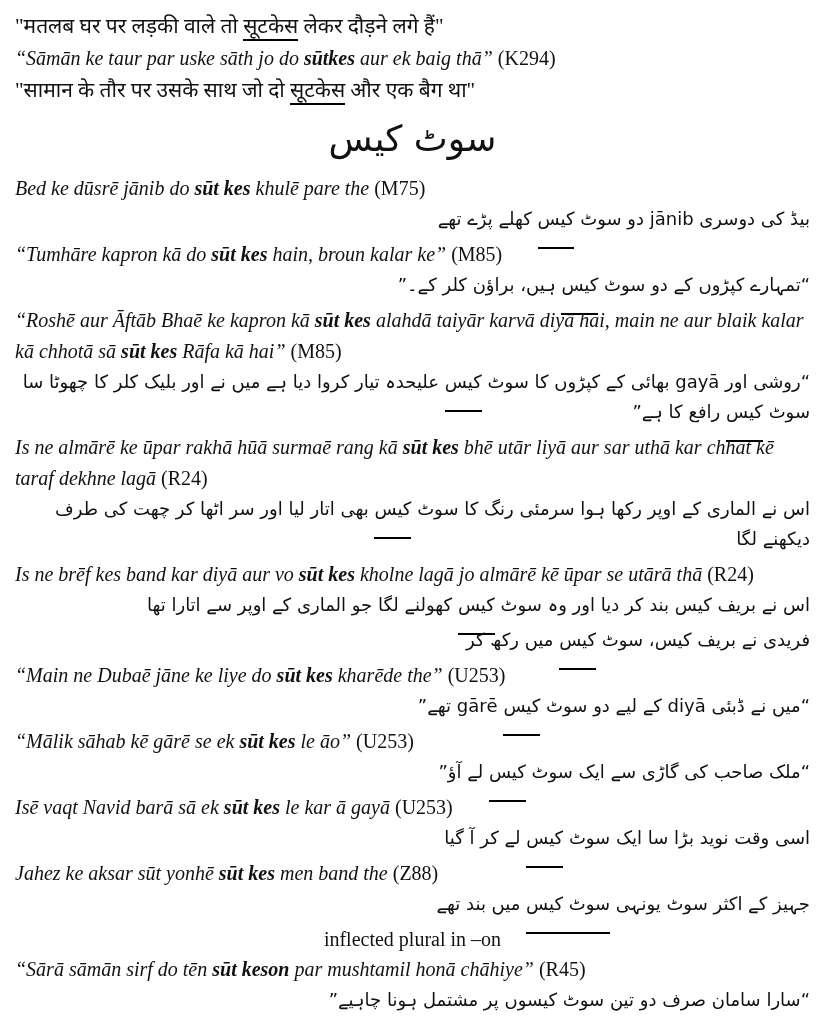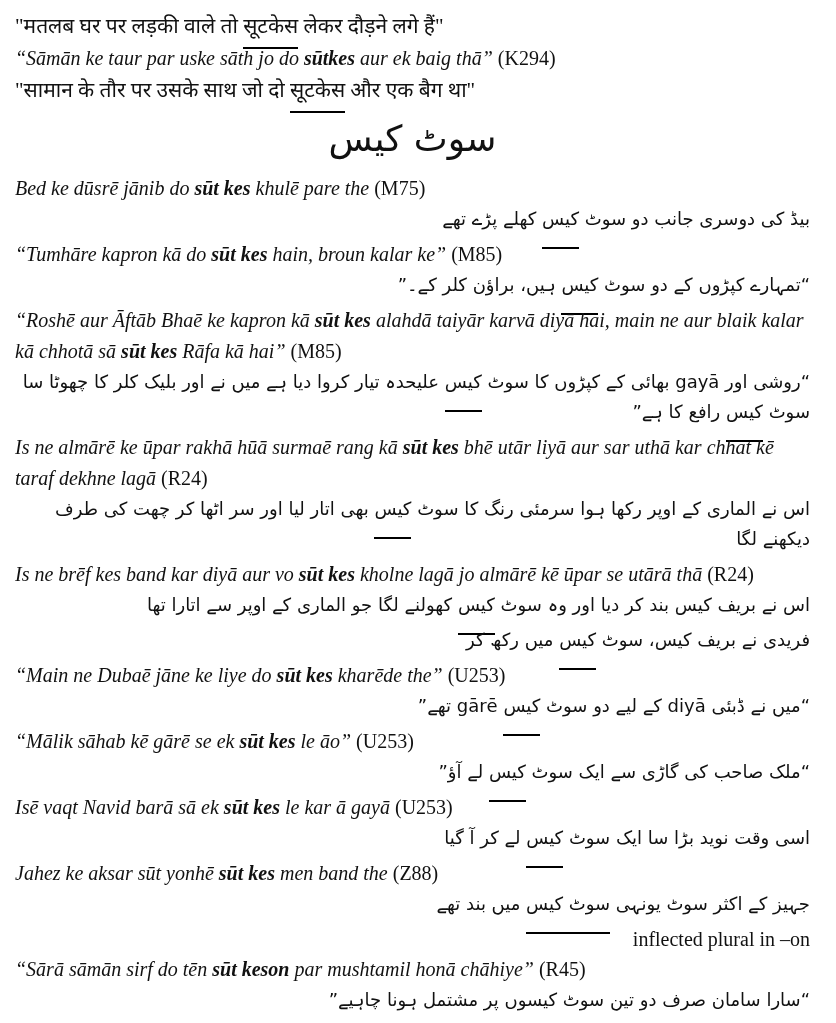--- a/index.html
+++ b/index.html
@@ -50,48 +50,48 @@
     text-align: center;
     direction: rtl;
     margin: 8px 0 10px 0;
     line-height: 48px;
   }
 
   
   .seg-b { font-weight: bold; }
   .seg-r { font-style: normal; }
   .seg-u { border-bottom: 2px solid #000; padding-bottom: 18px; }
-  .hindi .seg-u { border-bottom: 2px solid #000; padding-bottom: 9px; }
+  .hindi .seg-u { border-bottom: 2px solid #000; padding-bottom: 1px; }
 
   .note {
     font-family: "Liberation Serif", serif;
     font-style: normal;
     font-size: 20px;
     line-height: 30px;
-    text-align: right;
+    text-align: center;
   }
 </style>
 </head>
 <body>
 
 <div class="page">
 
   <header>
     <p class="hindi"><span>"मतलब घर पर लड़की वाले तो </span><span class="seg-u">सूटकेस</span><span> लेकर दौड़ने लगे हैं"</span></p>
     <p class="latin"><span>“Sāmān ke taur par uske sāth jo do </span><span class="seg-b">sūtkes</span><span> aur ek baig thā” </span><span class="seg-r">(K294)</span></p>
     <p class="hindi"><span>"सामान के तौर पर उसके साथ जो दो </span><span class="seg-u">सूटकेस</span><span> और एक बैग था"</span></p>
   </header>
 
   <h1 class="urdu-headword" dir="rtl">سوٹ کیس</h1>
 
   <section>
     <div class="example">
 
       <p class="latin"><span>Bed ke dūsrē jānib do </span><span class="seg-b">sūt kes</span><span> khulē pare the </span><span class="seg-r">(M75)</span></p>
-      <p class="urdu" dir="rtl"><span>بیڈ کی دوسری جانب دو سوٹ </span><span class="seg-u">کیس</span><span> کھلے پڑے تھے</span></p>
+      <p class="urdu" dir="rtl"><span>بیڈ کی دوسری jānib دو سوٹ </span><span class="seg-u">کیس</span><span> کھلے پڑے تھے</span></p>
     </div>
 
     <div class="example">
 
       <p class="latin"><span>“Tumhāre kapron kā do </span><span class="seg-b">sūt kes</span><span> hain, broun kalar ke” </span><span class="seg-r">(M85)</span></p>
       <p class="urdu" dir="rtl"><span>“تمہارے کپڑوں کے دو سوٹ </span><span class="seg-u">کیس</span><span> ہیں، براؤن کلر کے۔”</span></p>
     </div>
 
     <div class="example">
 

